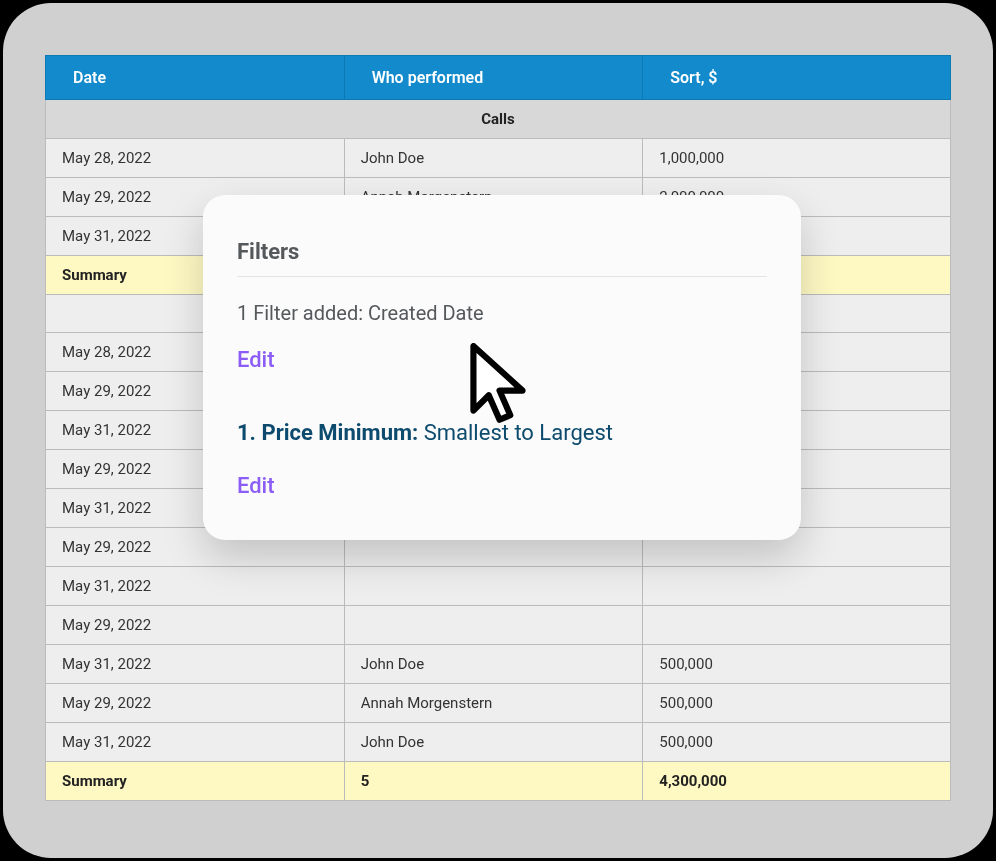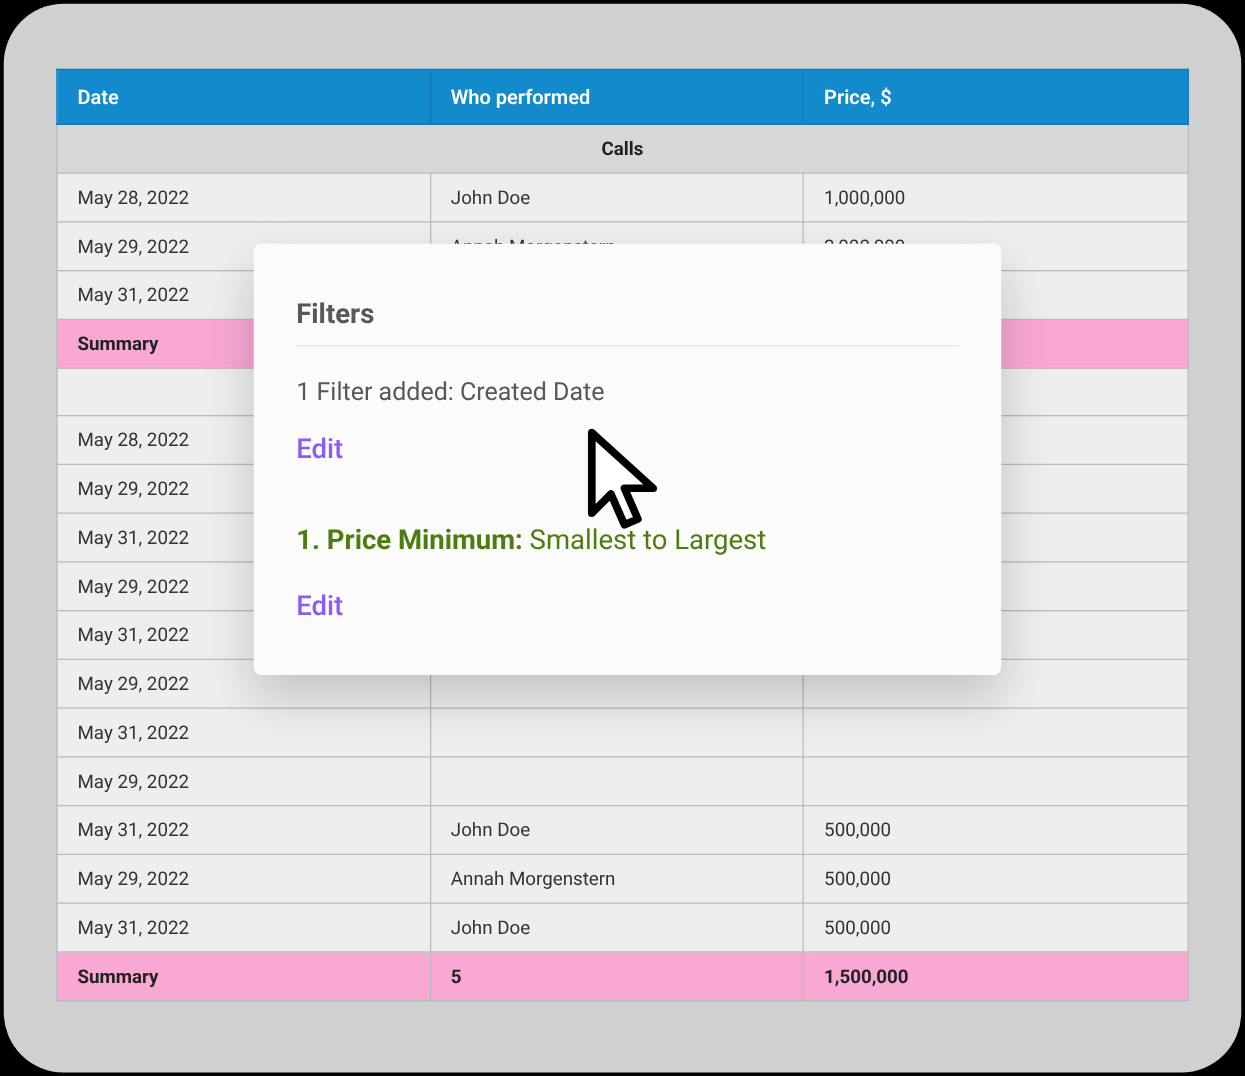--- a/index.html
+++ b/index.html
@@ -26,52 +26,52 @@
       width: 100%;
       border-collapse: collapse;
       font-size: 16px;
       color: #2a2f33;
     }
     thead th {
       background: #128acb;
       color: #fff;
       font-weight: 600;
       text-align: left;
-      padding: 12px 16px;
+      padding: 12px 27px;
       border: 1px solid #0e7ab4;
     }
     tbody td {
       background: #eeeeee;
       border: 1px solid #bbbbbb;
       padding: 10px 16px;
       font-size: 15px;
       color: #333;
     }
     tbody tr.section td {
       background: #d8d8d8;
       font-weight: 700;
       text-align: center;
       color: #222;
     }
     tbody tr.summary td {
-      background: #f9a8d4;
+      background: #fef9c3;
       font-weight: 700;
       color: #222;
     }
     tbody tr.blank td {
       background: #eeeeee;
       height: 38px;
     }
     .popover {
       position: absolute;
       top: 192px;
       left: 200px;
       width: 598px;
       background: #fbfbfb;
-      border-radius: 6px;
+      border-radius: 22px;
       padding: 44px 34px 42px 34px;
       box-shadow: 0 18px 40px rgba(0,0,0,0.18);
     }
     .pop-heading {
       font-size: 22px;
       font-weight: 700;
       color: #55595c;
       padding-bottom: 12px;
       border-bottom: 1px solid #e4e4e4;
       margin-bottom: 24px;
@@ -85,21 +85,21 @@
     .pop-link {
       font-size: 22px;
       font-weight: 500;
       color: #8b5cf6;
       cursor: pointer;
       margin-bottom: 48px;
       display: inline-block;
     }
     .sort-line {
       font-size: 22px;
-      color: #4d7c0f;
+      color: #0c4a6e;
       margin-bottom: 28px;
     }
     .sort-line strong { font-weight: 700; }
     .cursor-glyph {
       position: absolute;
       top: 148px;
       left: 264px;
       width: 62px;
       height: 86px;
       pointer-events: none;
@@ -108,21 +108,21 @@
 </head>
 <body>
 
 <div class="frame">
 
   <table>
     <thead>
       <tr>
         <th style="width:33%">Date</th>
         <th style="width:33%">Who performed</th>
-        <th>Price, $</th>
+        <th>Sort, $</th>
       </tr>
     </thead>
     <tbody>
       <tr class="section">
         <td colspan="3">Calls</td>
       </tr>
 
       <tr>
         <td>May 28, 2022</td>
         <td>John Doe</td>
@@ -203,21 +203,21 @@
         </tr>
       <tr>
           <td>May 31, 2022</td>
           <td>John Doe</td>
           <td>500,000</td>
         </tr>
 
       <tr class="summary">
         <td>Summary</td>
         <td>5</td>
-        <td>1,500,000</td>
+        <td>4,300,000</td>
       </tr>
     </tbody>
   </table>
 
   <div class="popover">
     <div class="pop-heading">Filters</div>
     <div class="pop-text">1 Filter added: Created Date</div>
     <span class="pop-link">Edit</span>
 
     <div class="sort-line">

